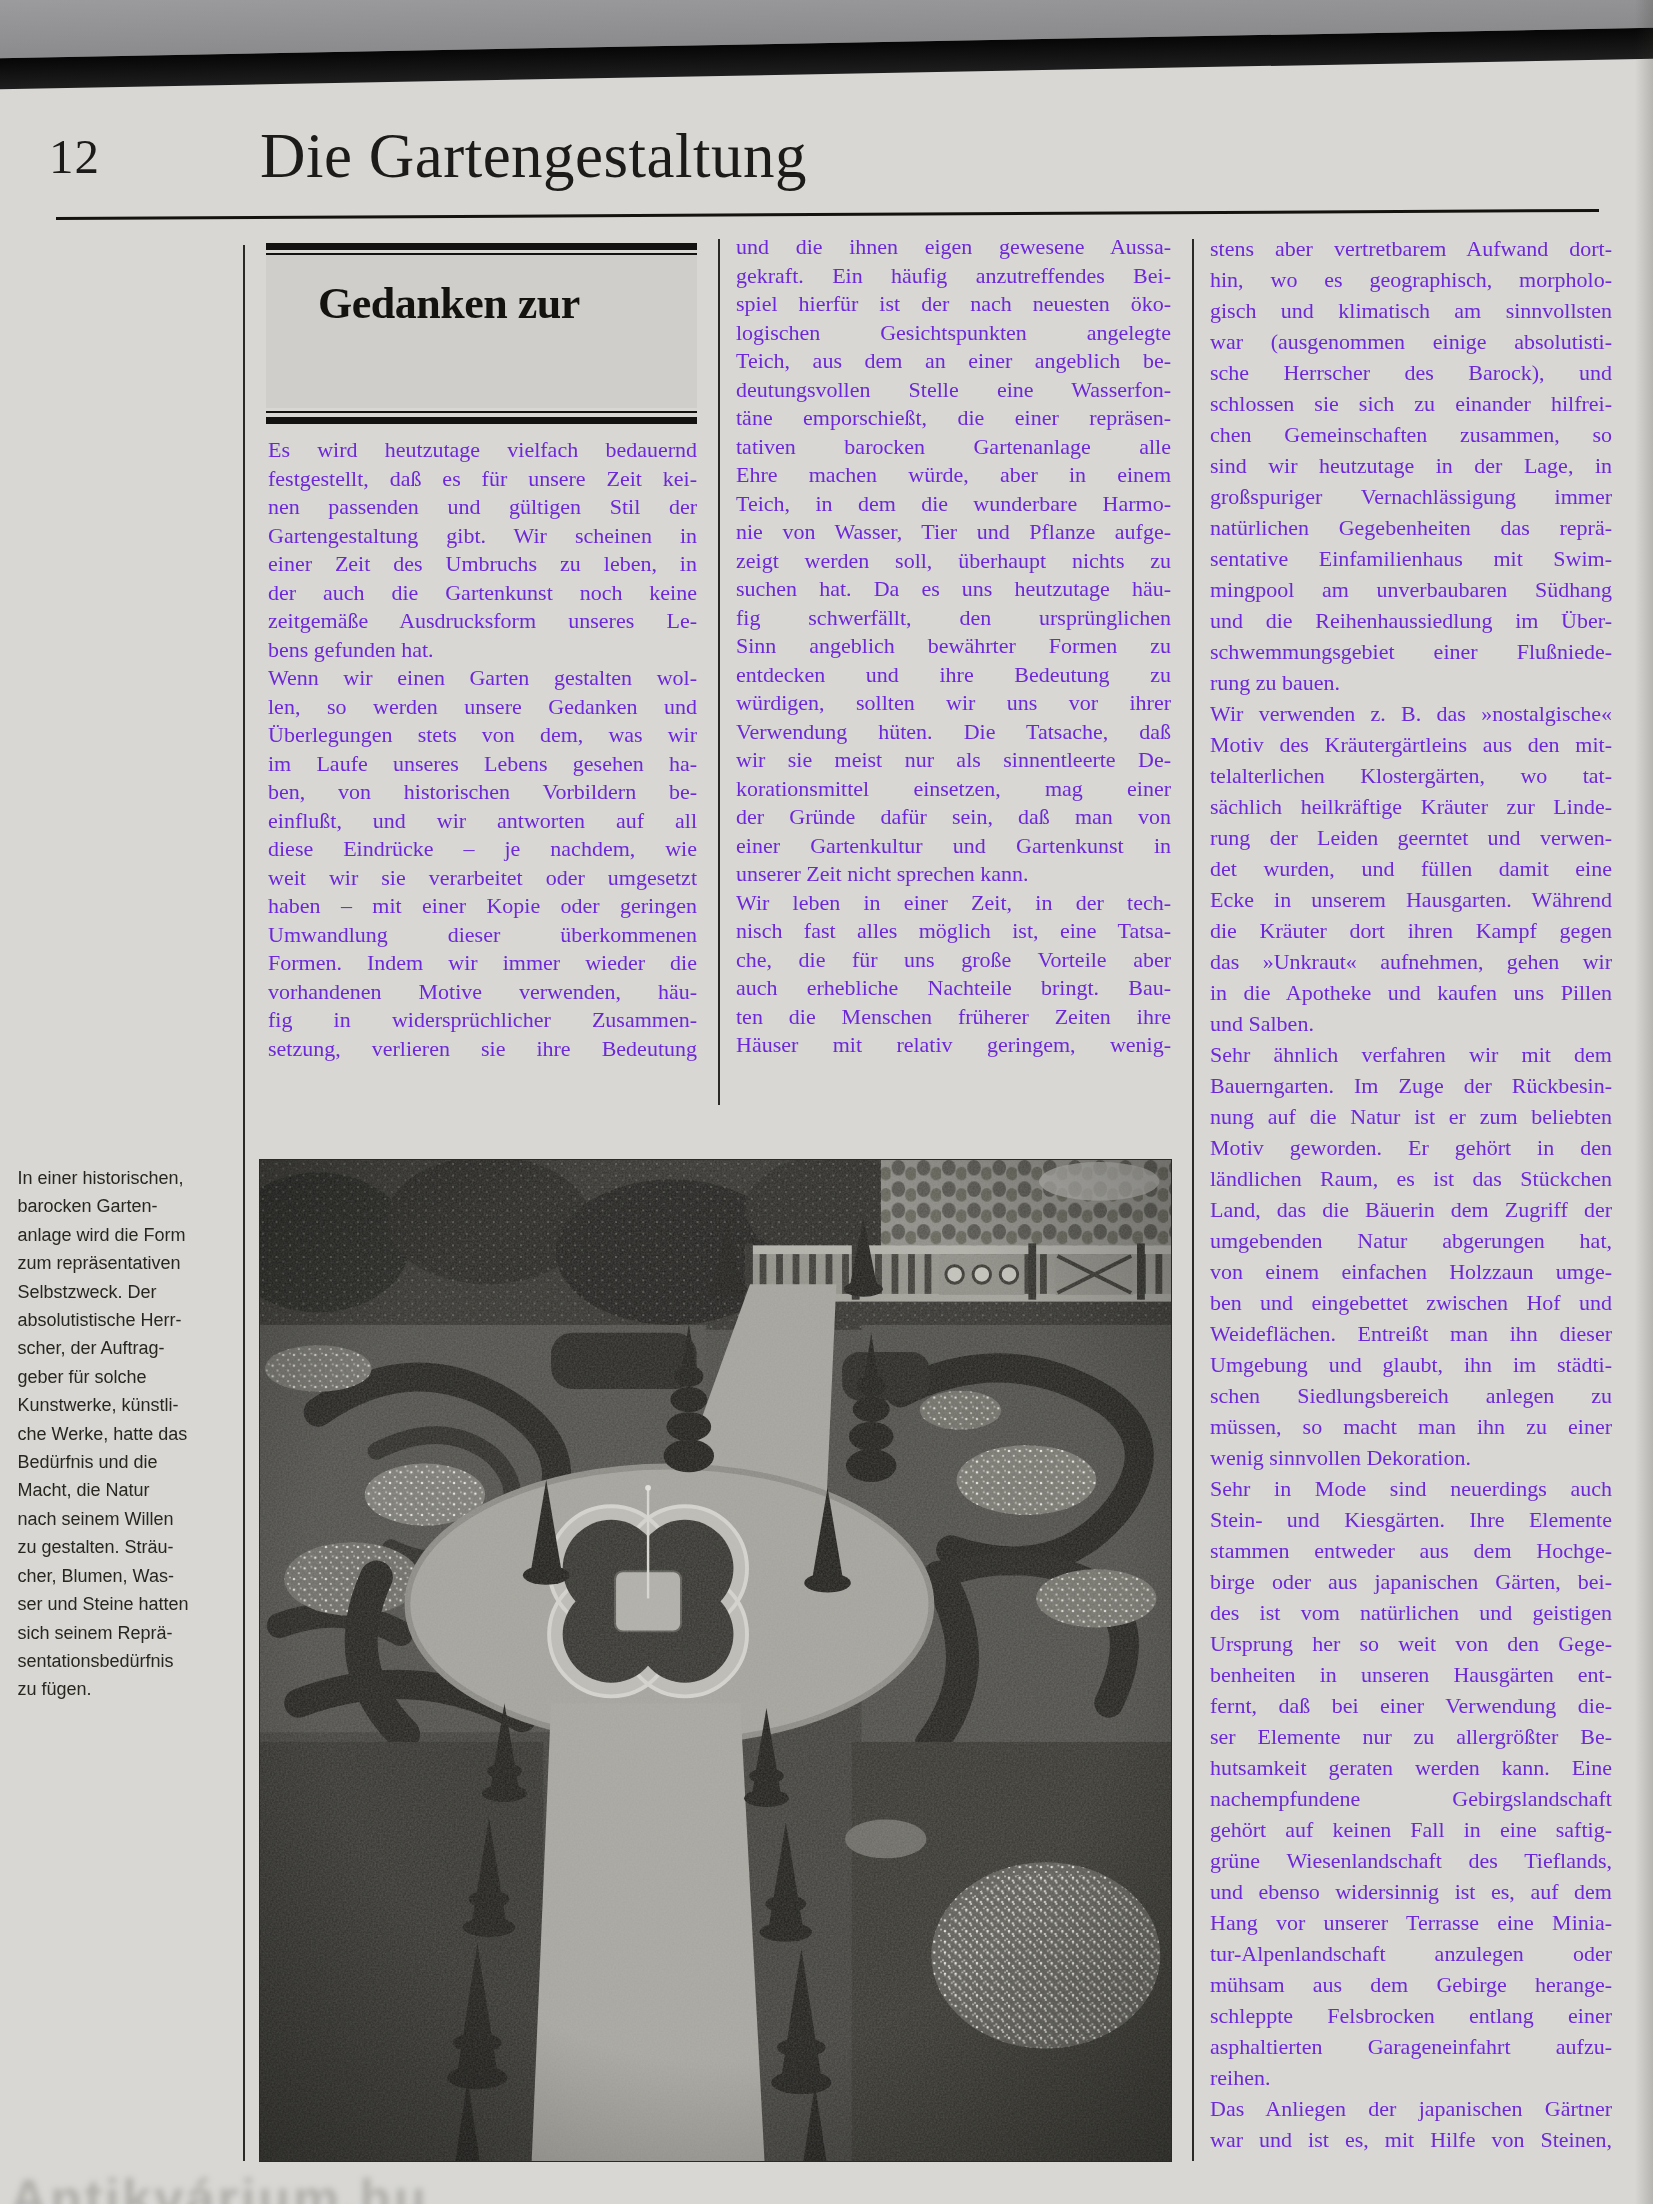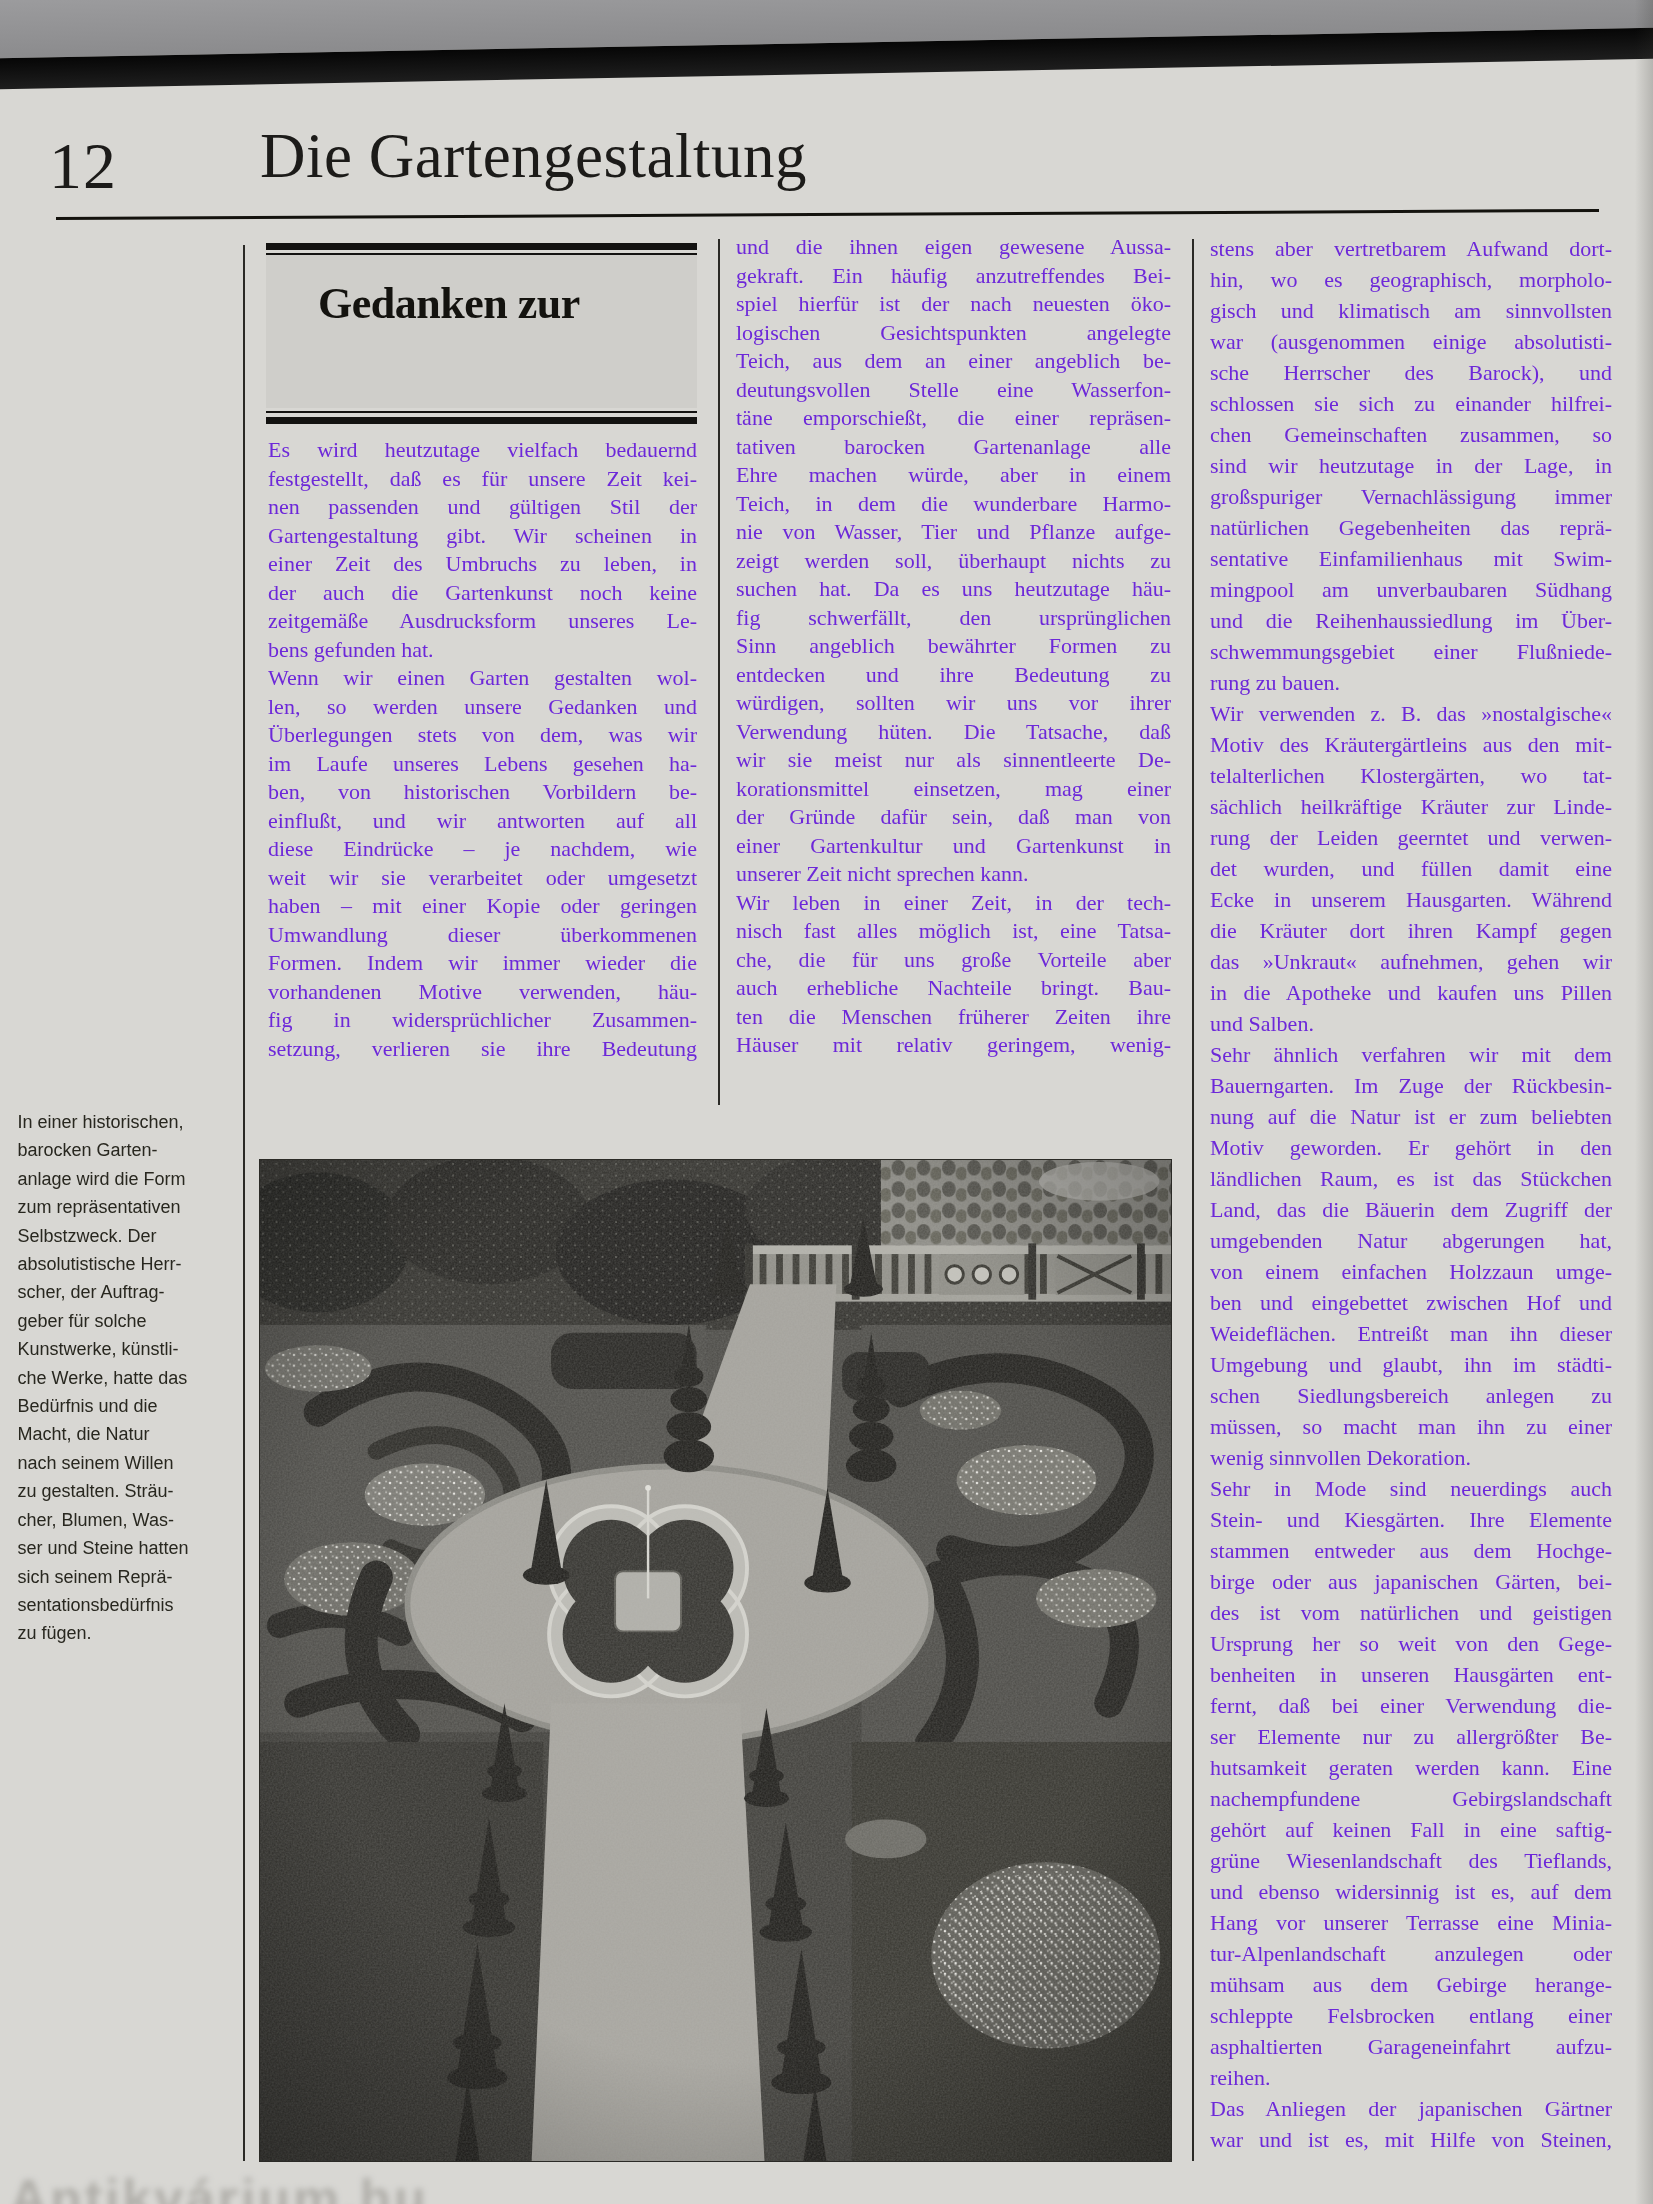--- a/index.html
+++ b/index.html
@@ -6,21 +6,21 @@
   #stage{position:relative;width:1654px;height:2205px;overflow:hidden;
          background:#d8d7d3;font-family:"Liberation Serif",serif;color:#1c1b19;}
 
   
   #top-edge{position:absolute;left:-43px;top:-39px;width:1739px;height:115px;
             transform:rotate(-1.05deg);transform-origin:50% 50%;}
   #top-edge .table{height:82px;background:linear-gradient(180deg,#a2a2a4,#8b8b8d);}
   #top-edge .band{height:31px;background:linear-gradient(180deg,#060606,#1e1e1e);}
 
   
-  .pageno{position:absolute;left:49px;top:128px;font-size:66px;letter-spacing:1px;}
+  .pageno{position:absolute;left:49px;top:128px;font-size:49px;letter-spacing:1px;}
   .ptitle{position:absolute;left:260px;top:120px;font-size:63px;letter-spacing:0.5px;}
   #head-rule{position:absolute;left:56px;top:213px;width:1543px;height:2.9px;
              background:#14130e;transform:rotate(-.3deg);}
 
   
   .vrule{position:absolute;width:2.4px;background:#2a2925;}
   #vr-left{left:243px;top:245px;height:1916px;}
   #vr-mid{left:718px;top:239px;height:866px;}
   #vr-right{left:1192px;top:239px;height:1922px;}
 
@@ -36,21 +36,21 @@
 
   
   .col{position:absolute;font-size:22px;color:#6d28d9;}
   #col1{left:268px;top:436px;width:429px;line-height:28.5px;}
   #col2{left:736px;top:233px;width:435px;line-height:28.5px;}
   #col3{left:1210px;top:233px;width:402px;line-height:31px;}
   .ln{text-align:justify;text-align-last:justify;}
   .ln.end{text-align-last:left;}
 
   
-  #caption{position:absolute;left:17.5px;top:1108px;width:180px;
+  #caption{position:absolute;left:17.5px;top:1164px;width:180px;
            font-family:"Liberation Sans",sans-serif;font-size:18px;
            line-height:28.4px;color:#28271f;}
   #caption .ln{text-align:left;text-align-last:left;white-space:nowrap;}
 
   
   #photo{position:absolute;left:260px;top:1160px;width:911px;height:1001px;
          outline:1px solid #2b2a26;}
   #photo svg{display:block;width:100%;height:100%;}
 
   

